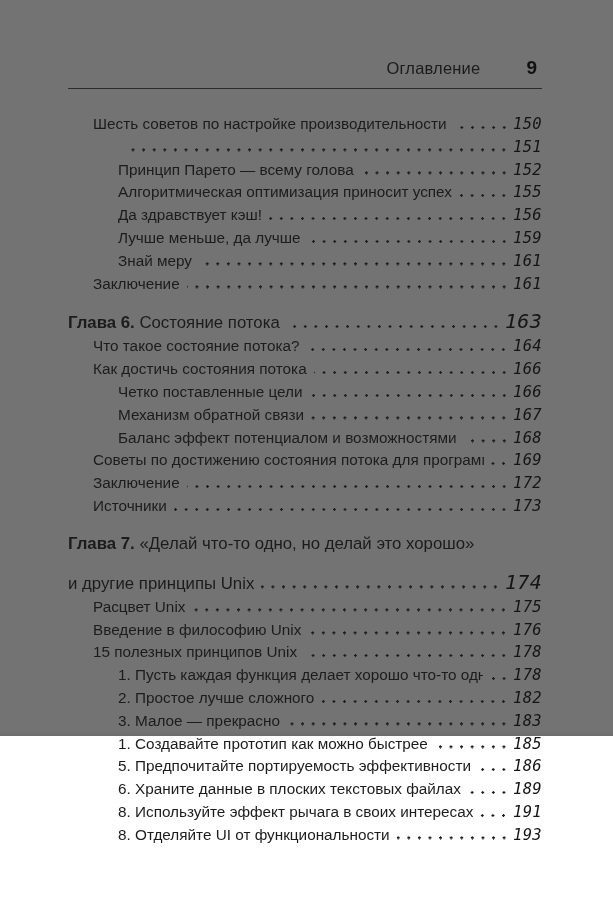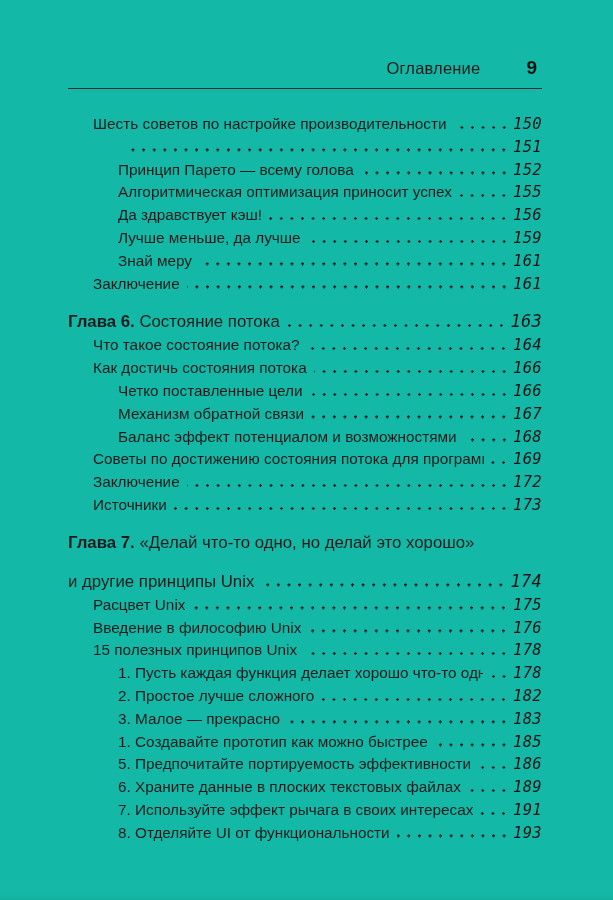--- a/index.html
+++ b/index.html
@@ -7,22 +7,22 @@
   body {
     width: 613px;
     height: 900px;
     position: relative;
     font-family: "Liberation Sans", sans-serif;
     color: #1c1c1c;
     overflow: hidden;
   }
   .page {
     width: 613px;
-    height: 900px;
-    background: #14b8a6;
+    height: 736px;
+    background: #737373;
     position: relative;
   }
   .content {
     margin-left: 68px;
     width: 474px;
   }
   
   .running-head {
     padding-top: 57px;
     padding-bottom: 9px;
@@ -79,21 +79,21 @@
     background-position: right center;
   }
   .pagenum {
     flex: 0 0 auto;
     font-family: "DejaVu Sans Mono", monospace;
     font-size: 15.5px;
     letter-spacing: 0.3px;
     color: #151515;
     font-style: italic;
   }
-  .chapter .pagenum { font-size: 17px; }
+  .chapter .pagenum { font-size: 20px; }
   
   .page-bottom-edge {
     position: absolute;
     left: 0; bottom: 0;
     width: 100%; height: 6px;
     background: linear-gradient(to bottom, rgba(0,0,0,0) 0%, rgba(0,0,0,0.05) 100%);
   }
 </style>
 </head>
 <body>
@@ -236,21 +236,21 @@
           <span class="title">5. Предпочитайте портируемость эффективности</span>
           <span class="dots"></span>
           <span class="pagenum">186</span>
         </div>
         <div class="toc-row level-2">
           <span class="title">6. Храните данные в плоских текстовых файлах</span>
           <span class="dots"></span>
           <span class="pagenum">189</span>
         </div>
         <div class="toc-row level-2">
-          <span class="title">7. Используйте эффект рычага в своих интересах</span>
+          <span class="title">8. Используйте эффект рычага в своих интересах</span>
           <span class="dots"></span>
           <span class="pagenum">191</span>
         </div>
         <div class="toc-row level-2">
           <span class="title">8. Отделяйте UI от функциональности</span>
           <span class="dots"></span>
           <span class="pagenum">193</span>
         </div>
       </div>
   </div>

